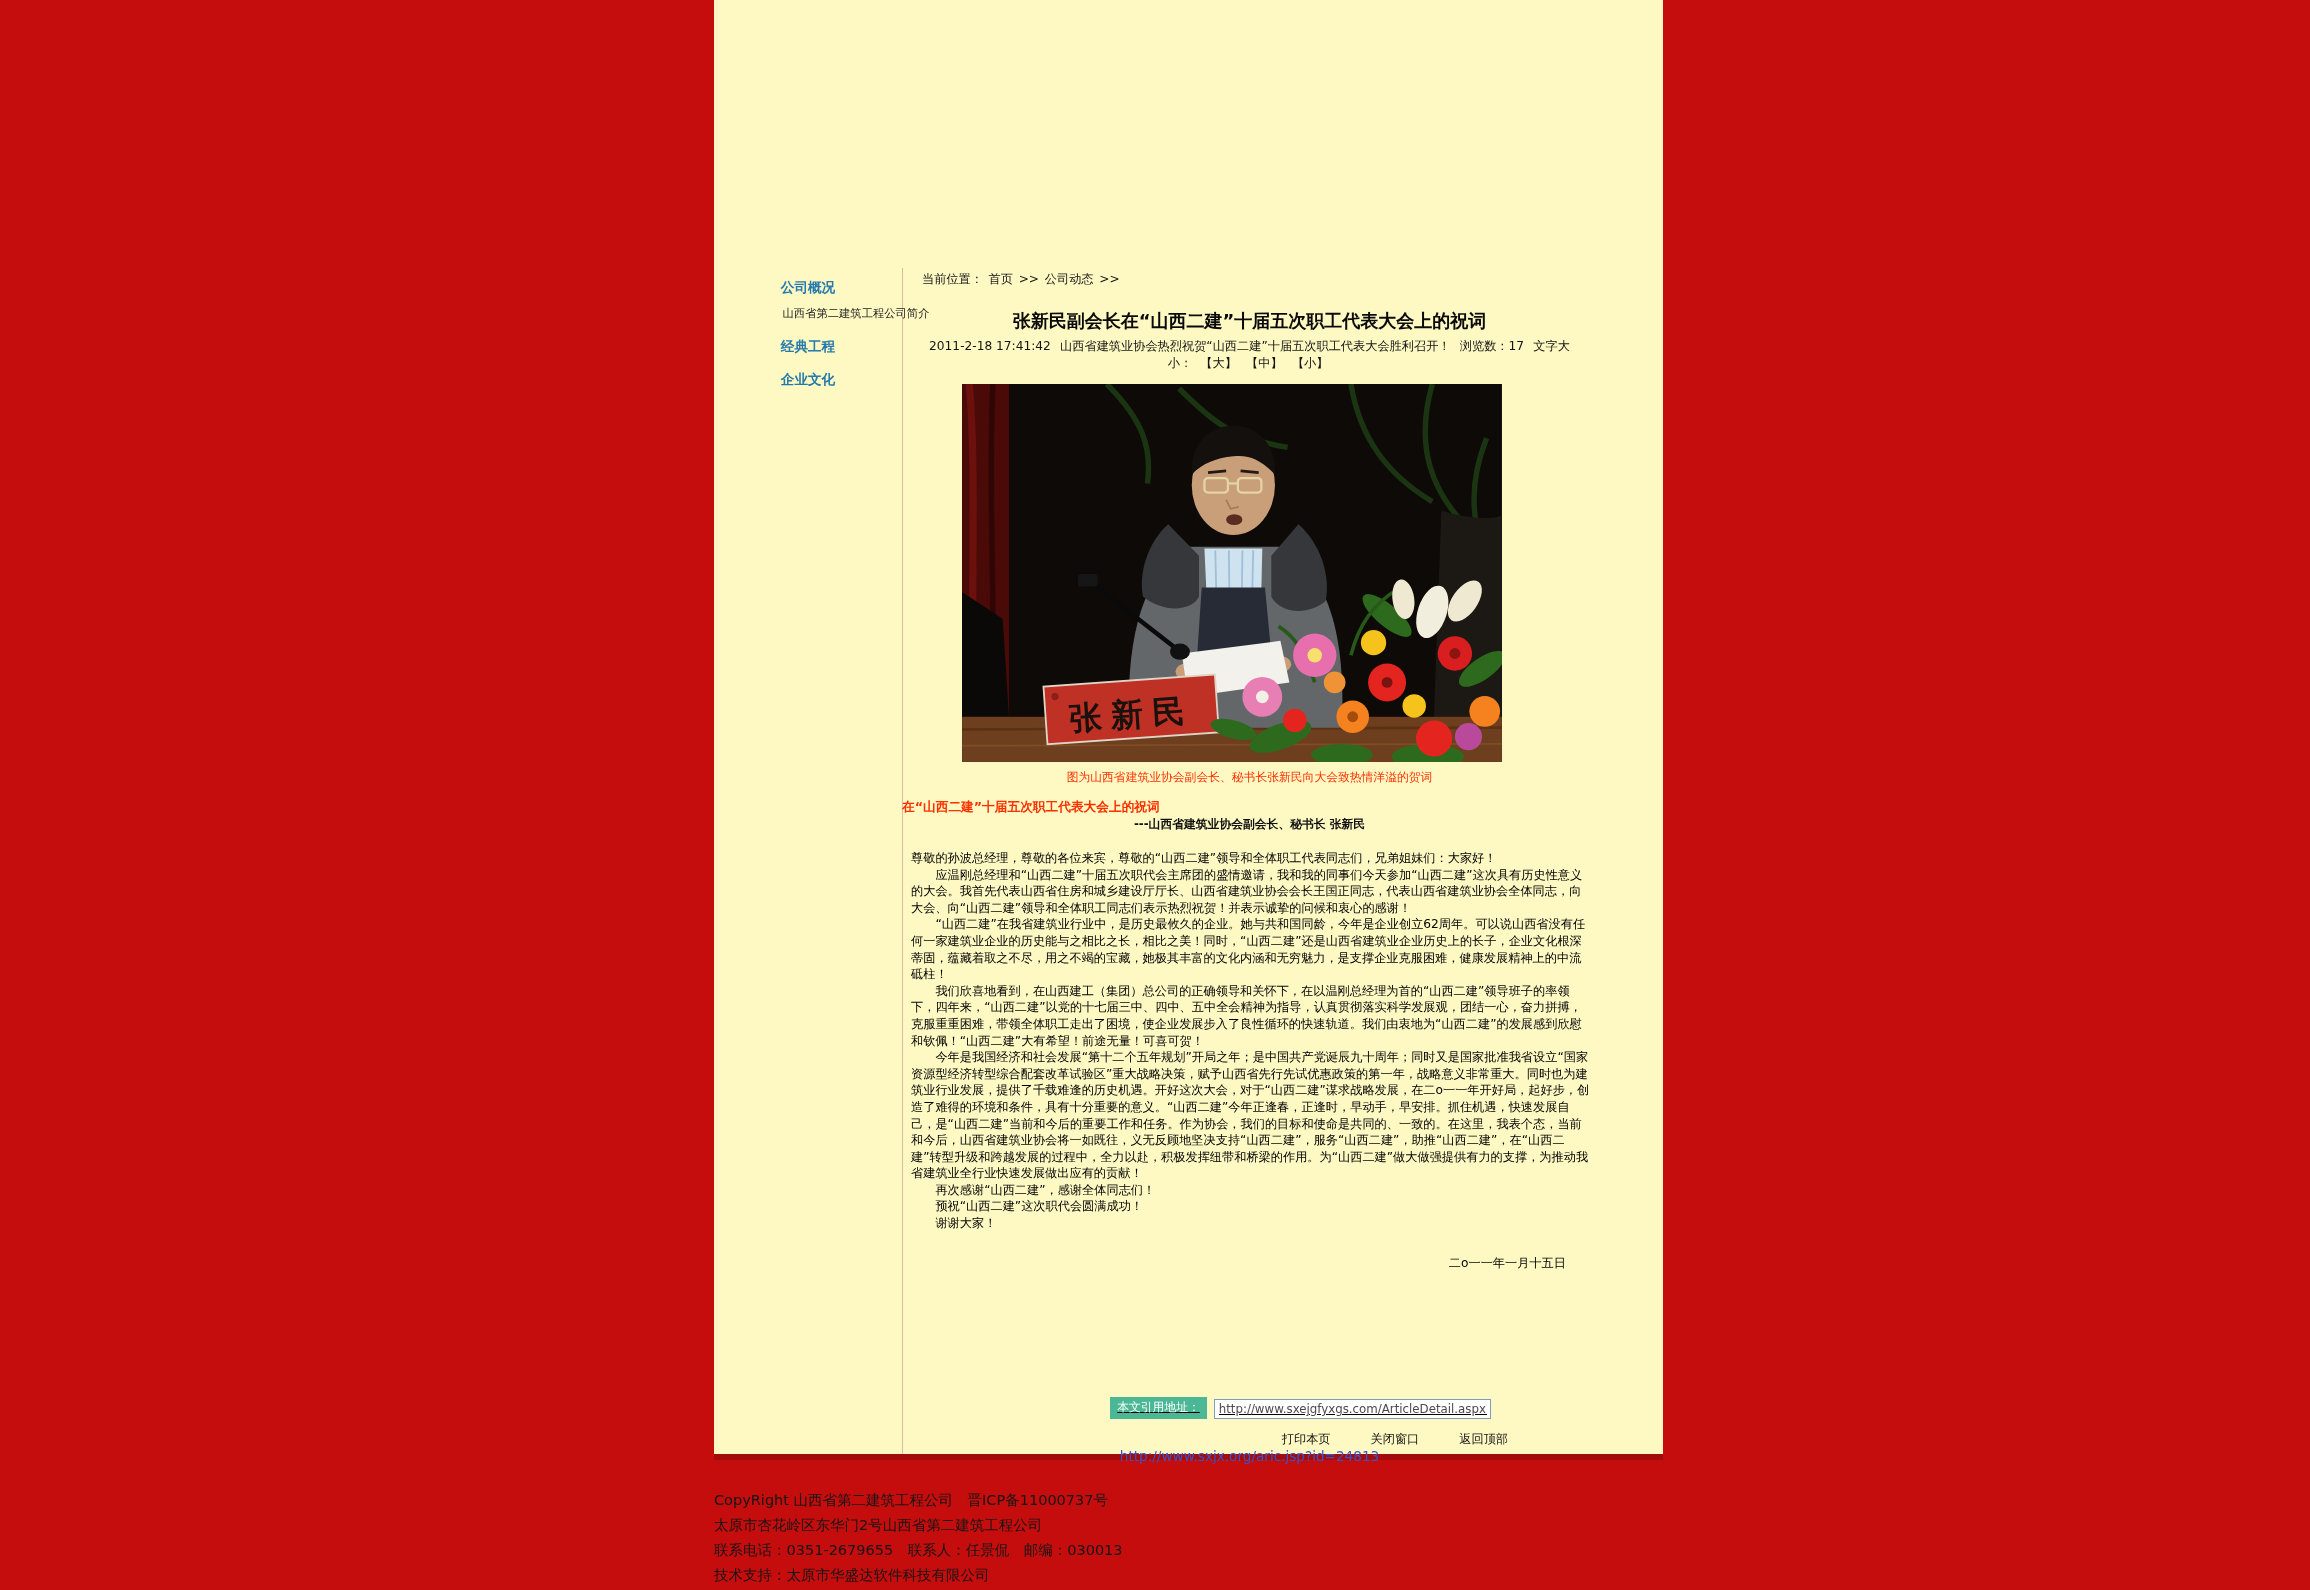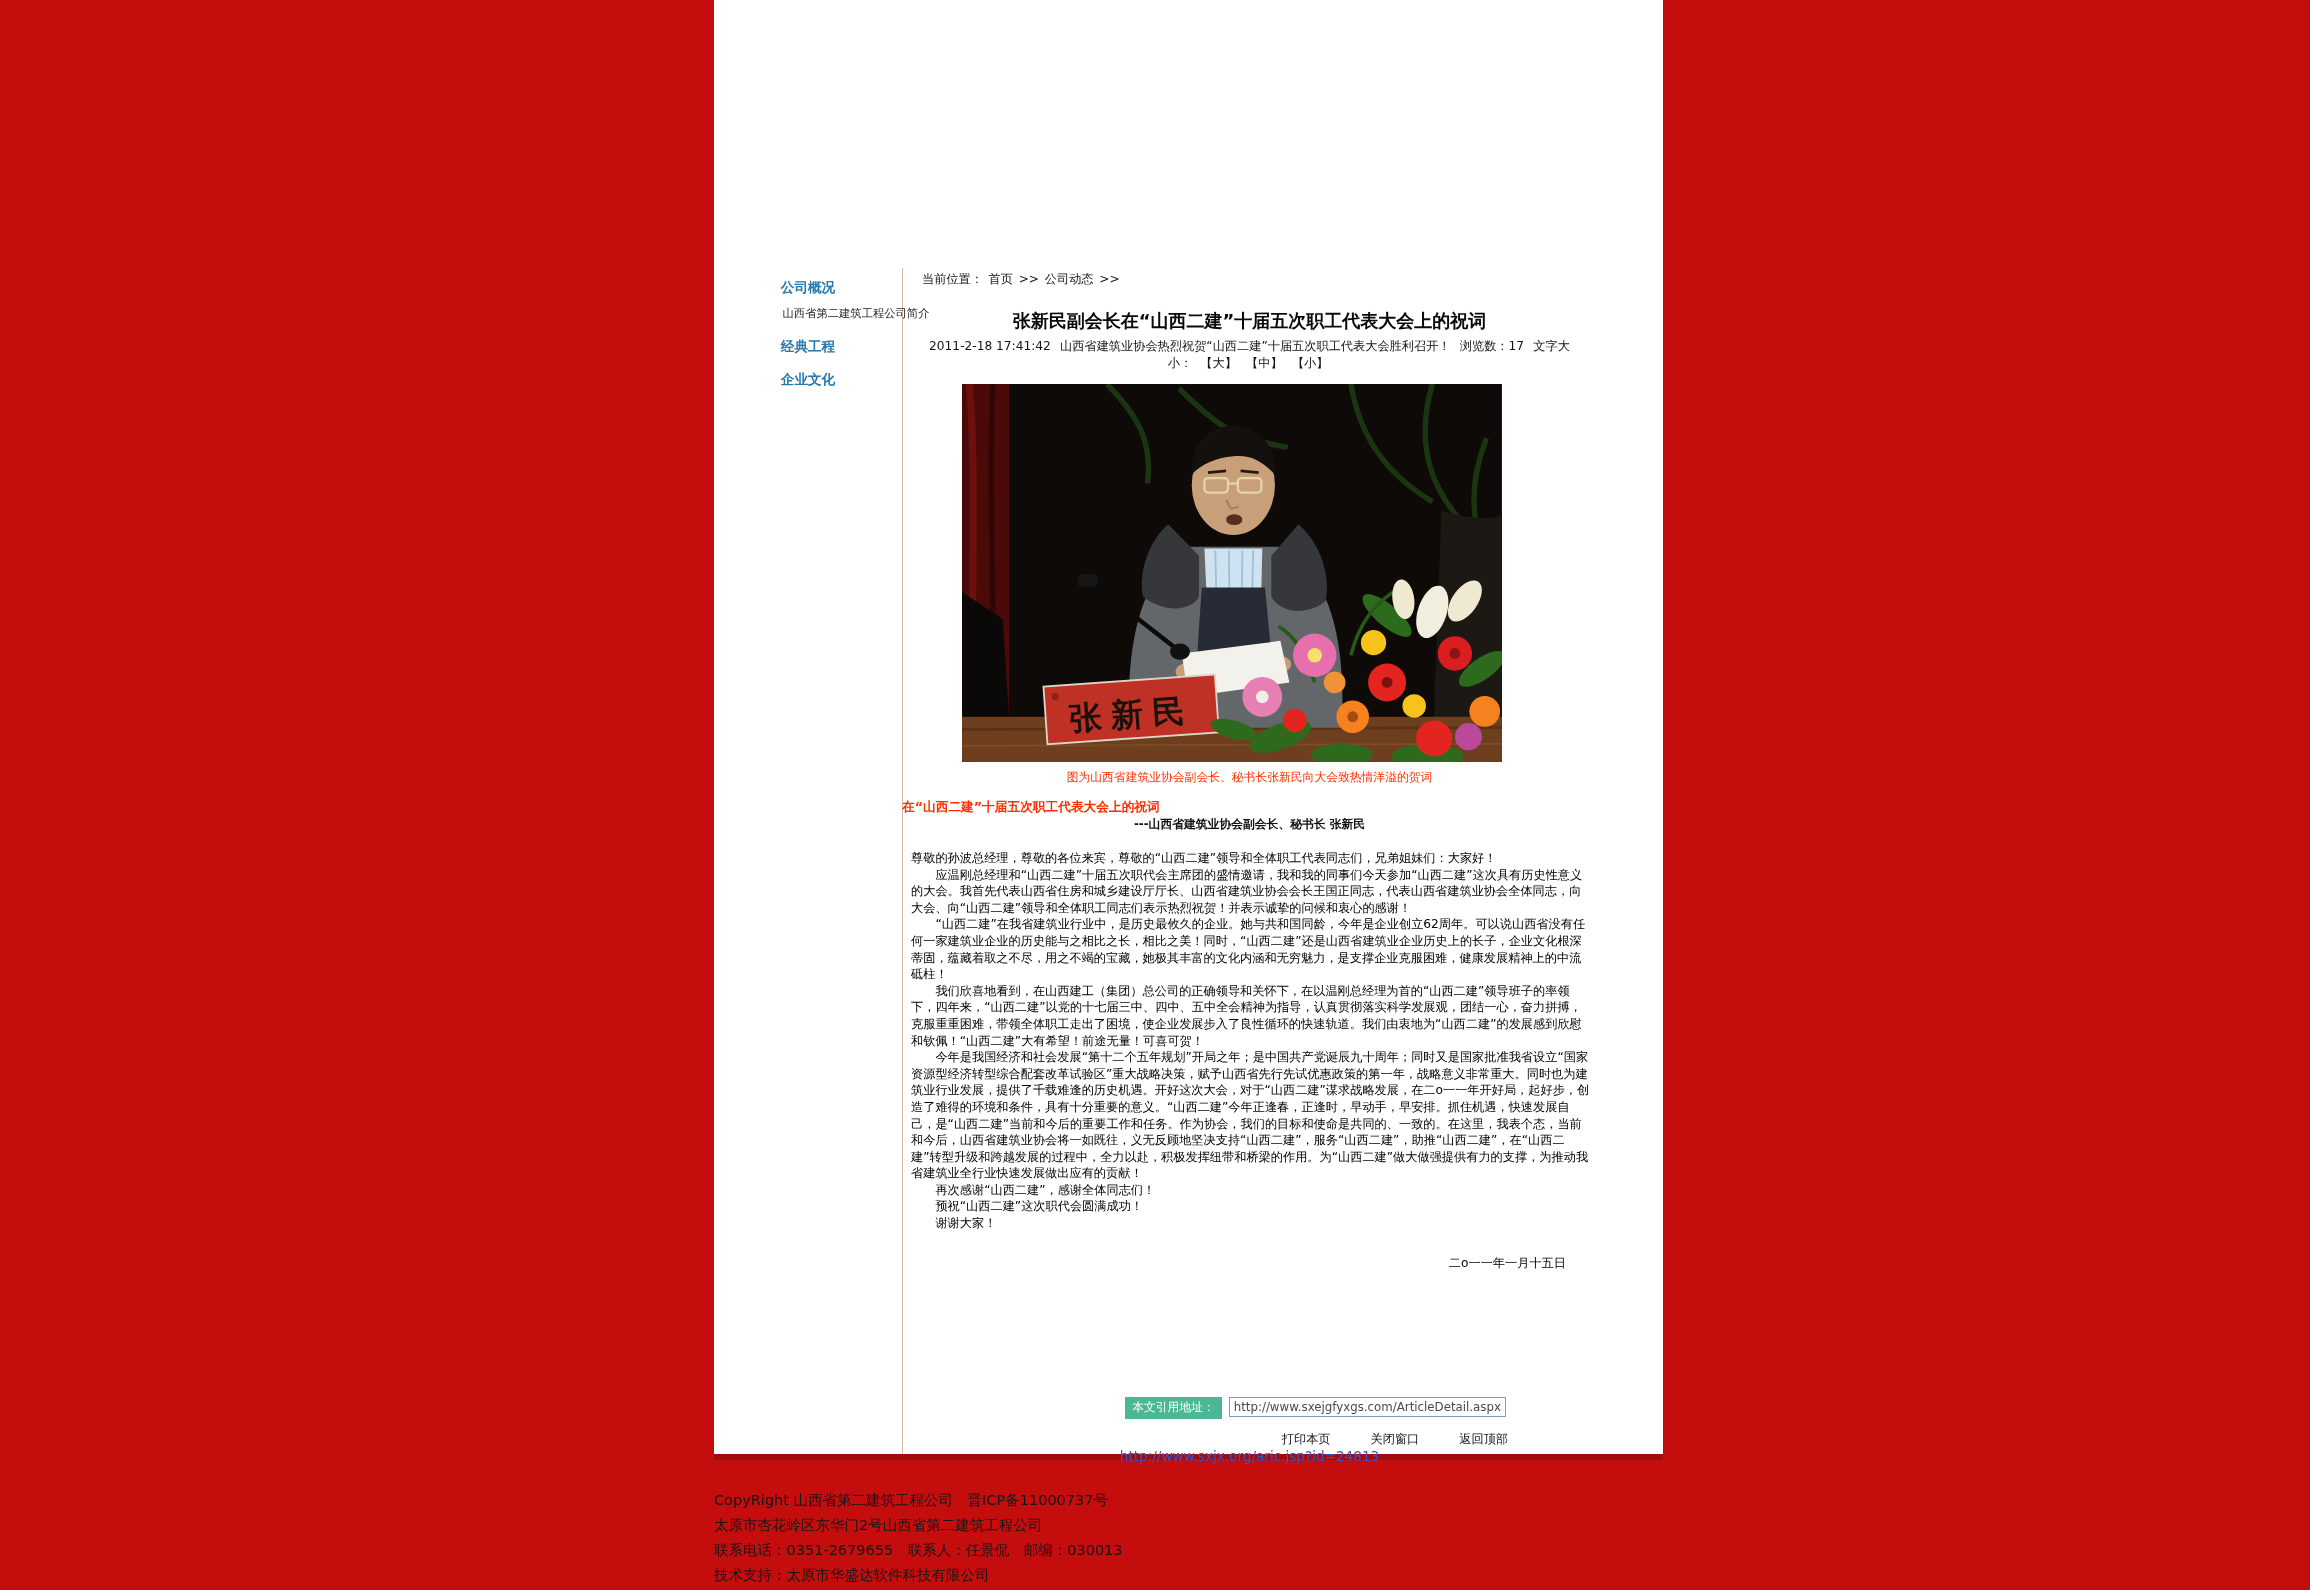--- a/index.html
+++ b/index.html
@@ -4,21 +4,21 @@
 <style>
   html,body{margin:0;padding:0;}
   body{
     width:2310px;height:1590px;position:relative;overflow:hidden;
     background:#c50d0d;
     font-family:"DejaVu Sans", sans-serif;
     color:#000;
   }
   .content{
     position:absolute;left:714px;top:0;width:949px;height:1454px;
-    background:#ffffff;border-bottom:6.3px solid #a30c0c;
+    background:#fef9c3;border-bottom:6.3px solid #a30c0c;
   }
   .divider{
     position:absolute;left:188px;top:268px;width:0.9px;height:1186px;
     background:#d9bb9f;
   }
   
   .side-item{position:absolute;left:0;width:188px;text-align:center;cursor:pointer;}
   .nav-main{color:#2579ad;font-weight:bold;font-size:13.6px;}
   .nav-sub{color:#1c1c1c;font-size:11.3px;padding-left:48px;}
   .pos-nav1{top:279px;} .pos-sub1{top:306px;} .pos-nav2{top:338px;} .pos-nav3{top:371px;}
@@ -38,21 +38,21 @@
   .subtitle{position:absolute;left:188px;top:799px;width:695px;
     font-size:12.7px;font-weight:bold;color:#ff3000;}
   .byline{position:absolute;left:188px;top:817px;width:695px;text-align:center;
     font-size:11.8px;font-weight:bold;color:#111;}
   .body-text{position:absolute;left:197px;top:850px;width:680px;
     font-size:12.2px;line-height:16.6px;color:#000;}
   .body-text p{margin:0;text-indent:2em;}
   .body-text p.noindent{text-indent:0;}
   .sign-date{text-align:right;padding-right:25px;margin-top:23.5px;}
   
-  .cite-row{position:absolute;left:411px;top:1397px;display:flex;align-items:flex-start;}
+  .cite-row{position:absolute;left:396px;top:1397px;display:flex;align-items:flex-end;text-decoration:underline;}
   .cite-label{background:#4cb795;color:#fff;font-size:11.8px;padding:2.7px 7.2px 3.6px 7.2px;}
   .cite-input{margin-left:7.2px;width:268px;height:18px;border:0.9px solid #7f9db9;
     background:#fff;color:#4a4a4a;font-size:11.8px;font-family:"DejaVu Sans",sans-serif;padding:0 3.6px;}
   .actions{position:absolute;left:188px;top:1431px;width:695px;display:flex;
     justify-content:flex-end;gap:40px;padding-right:89px;box-sizing:border-box;
     font-size:12.2px;color:#141414;}
   .actions span{cursor:pointer;}
   .source-url{position:absolute;left:188px;top:1448px;width:695px;text-align:center;
     font-size:13.6px;color:#3a52cc;cursor:pointer;}
   

